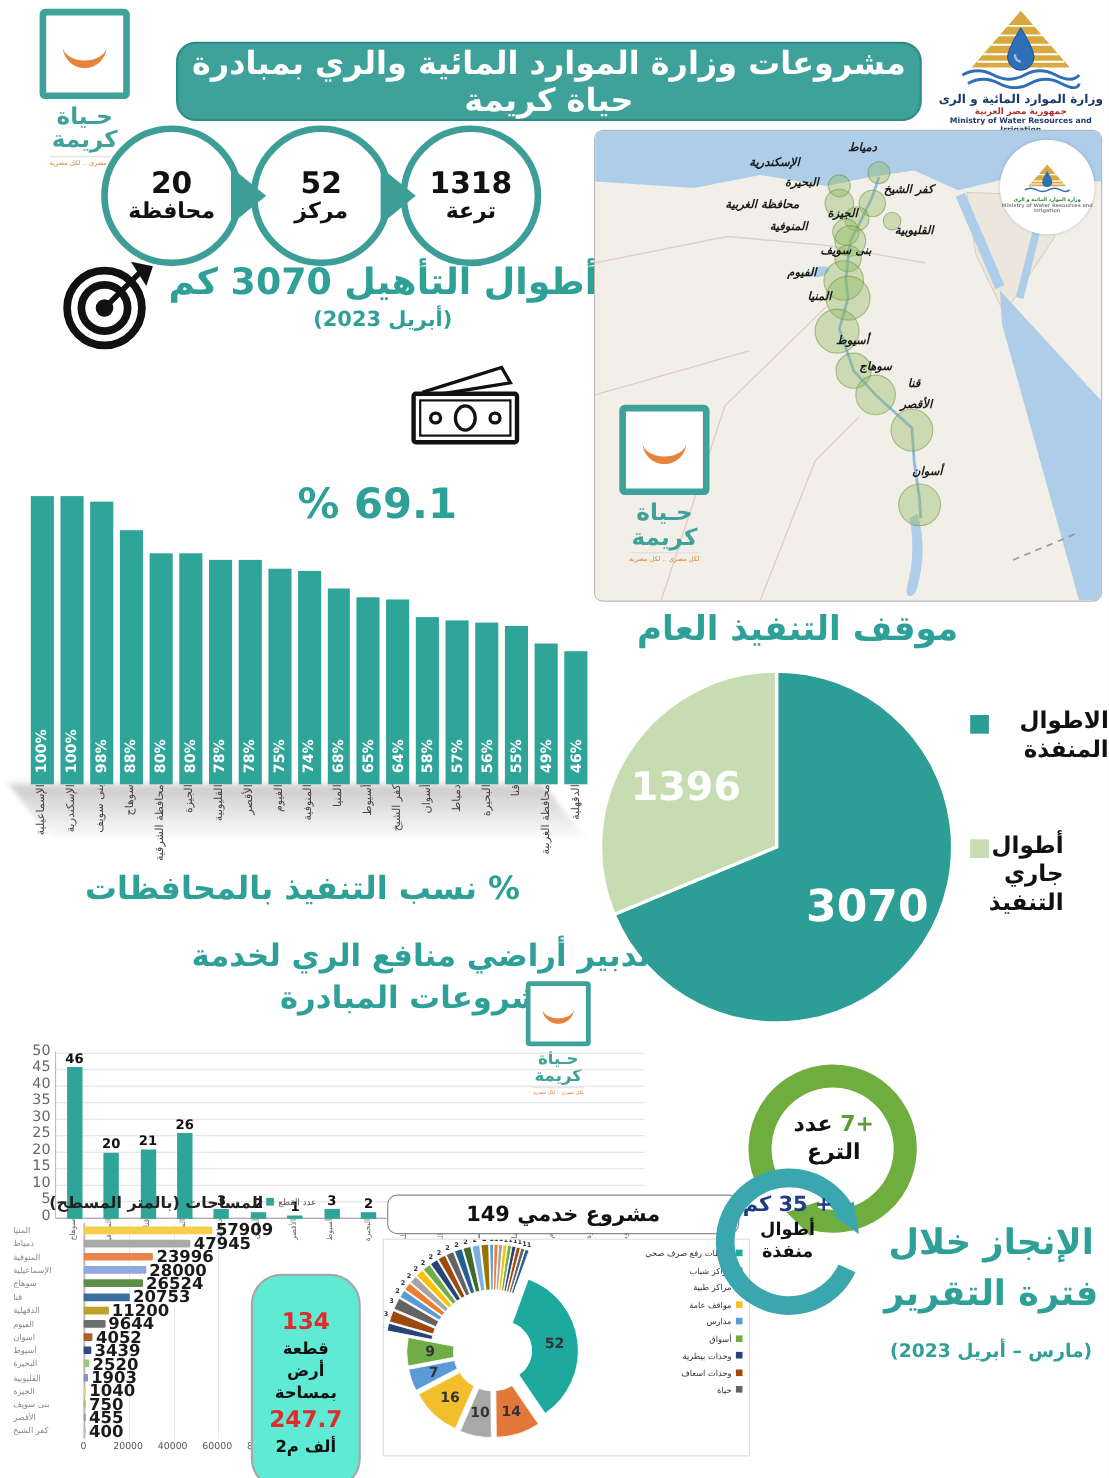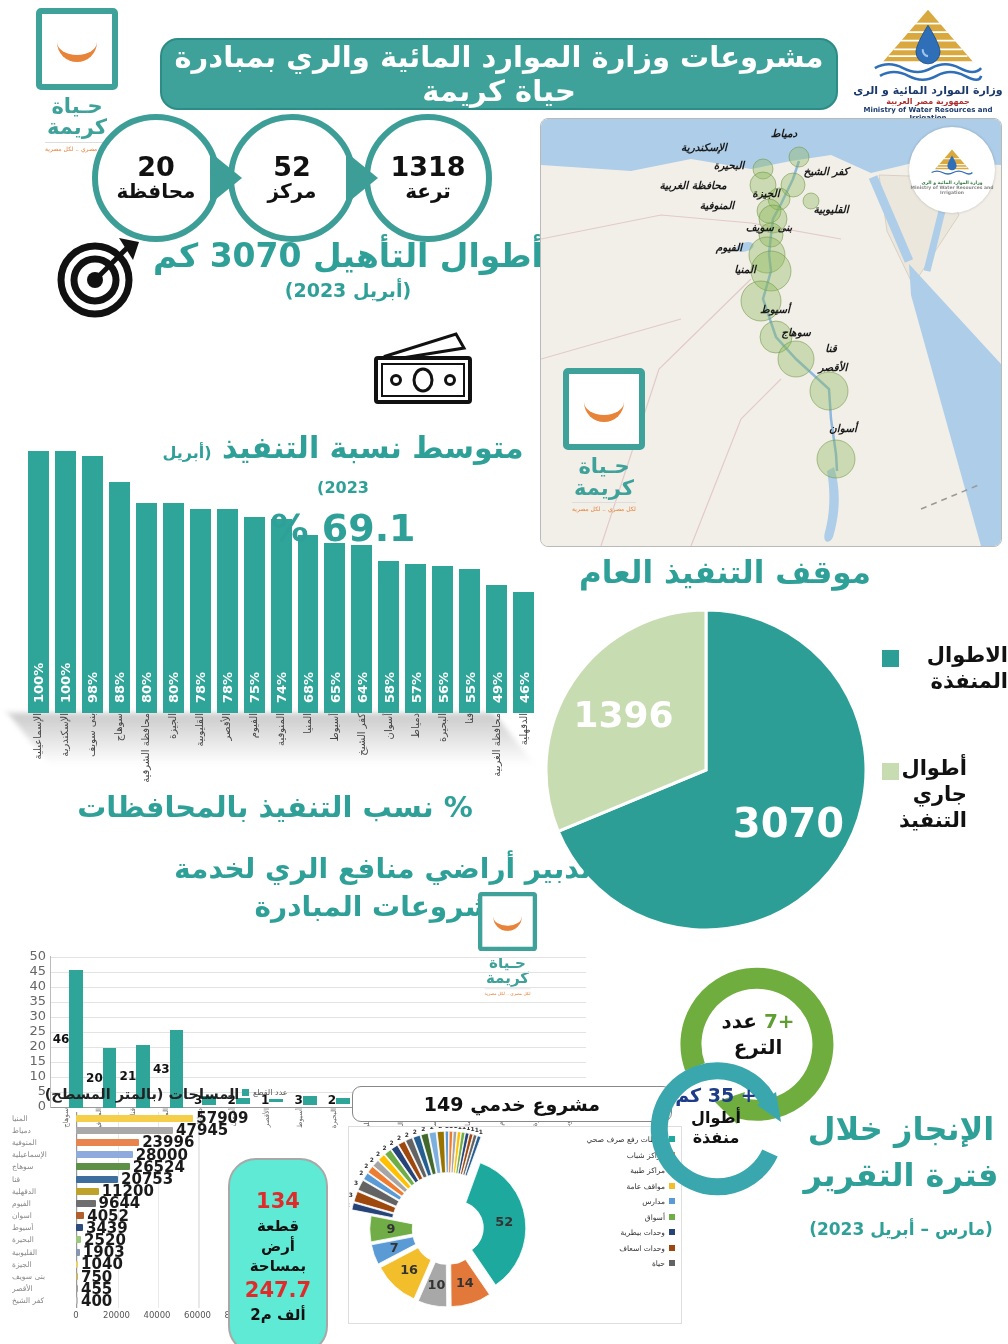--- a/index.html
+++ b/index.html
@@ -60,21 +60,21 @@
   .pleg .plab{font-weight:bold;color:#111;font-size:21px;line-height:1.25;direction:rtl;text-align:right;}
   
   .c2-title{left:110px;top:850px;width:545px;text-align:center;font-size:28px;line-height:1.35;}
   .c2{left:26px;top:956px;width:560px;}
   .c2wrap{display:flex;}
   #c2-yaxis{width:24px;position:relative;height:152px;}
   .c2ytick{position:absolute;right:4px;font-size:13px;color:#666;}
   #c2-plot{position:relative;width:536px;height:152px;border-left:1px solid #bbb;}
   .c2grid{position:absolute;left:0;right:0;height:1px;background:#e3e3e3;}
   #c2-bars{position:absolute;left:0;right:0;bottom:0;top:0;display:flex;justify-content:space-around;align-items:flex-end;}
-  .c2col{width:30px;display:flex;flex-direction:row;align-items:center;justify-content:flex-end;}
+  .c2col{width:30px;display:flex;flex-direction:column;align-items:center;justify-content:flex-end;}
   .c2val{font-size:12px;font-weight:bold;color:#111;margin-bottom:1px;}
   .c2bar{width:14px;background:#2FA59A;}
   #c2-labels{display:flex;justify-content:space-around;height:62px;margin-left:24px;width:536px;}
   .c2lab{width:30px;position:relative;}
   .c2lab span{position:absolute;top:56px;left:calc(50% - 5px);width:56px;height:11px;transform:rotate(-90deg);transform-origin:0 0;direction:rtl;text-align:right;font-size:7px;color:#666;white-space:nowrap;}
   
   .c3-title{left:42px;top:1086px;width:200px;text-align:center;font-size:14.5px;font-weight:bold;color:#222;}
   .c3-legend{left:242px;top:1088px;display:flex;align-items:center;gap:4px;font-size:8px;color:#555;direction:rtl;}
   .c3-legend .sq{width:7px;height:7px;background:#2FA59A;}
   .c3{left:12px;top:1112px;width:334px;}
@@ -176,24 +176,20 @@
   <svg class="abs" style="left:368px;top:328px;" width="110" height="80" viewBox="0 0 110 80">
     <polygon points="18,28 88,6 96,20 22,32" fill="#fff" stroke="#111" stroke-width="3"></polygon>
     <rect x="8" y="30" width="94" height="44" fill="#fff" stroke="#111" stroke-width="4" rx="2"></rect>
     <rect x="14" y="36" width="82" height="32" fill="none" stroke="#111" stroke-width="2"></rect>
     <ellipse cx="55" cy="52" rx="9" ry="11" fill="none" stroke="#111" stroke-width="3"></ellipse>
     <circle cx="28" cy="52" r="4.5" fill="none" stroke="#111" stroke-width="3"></circle>
     <circle cx="82" cy="52" r="4.5" fill="none" stroke="#111" stroke-width="3"></circle>
   </svg>
 
   <div class="abs avg-text teal-head">
-    <div class="a1" dir="rtl">
-      <span>متوسط نسبة التنفيذ</span>
-      <span class="adate">(أبريل 2023)</span>
-    </div>
     <div class="a2">% 69.1</div>
   </div>
 
   <div class="abs c1">
     <div id="c1-bars">
         <div class="c1shadow"></div>
         <div class="c1col">
           <div class="c1bar" style="height: 262px; background: rgb(47, 165, 154);">
             <span class="c1val">100%</span>
           </div>
@@ -490,21 +486,21 @@
             </div>
             <div class="c2col">
               <div class="c2val">20</div>
               <div class="c2bar" style="height: 60px; background: rgb(47, 165, 154);"></div>
             </div>
             <div class="c2col">
               <div class="c2val">21</div>
               <div class="c2bar" style="height: 63px; background: rgb(47, 165, 154);"></div>
             </div>
             <div class="c2col">
-              <div class="c2val">43</div>
+              <div class="c2val">26</div>
               <div class="c2bar" style="height: 78px; background: rgb(47, 165, 154);"></div>
             </div>
             <div class="c2col">
               <div class="c2val">3</div>
               <div class="c2bar" style="height: 9px; background: rgb(47, 165, 154);"></div>
             </div>
             <div class="c2col">
               <div class="c2val">2</div>
               <div class="c2bar" style="height: 6px; background: rgb(47, 165, 154);"></div>
             </div>

